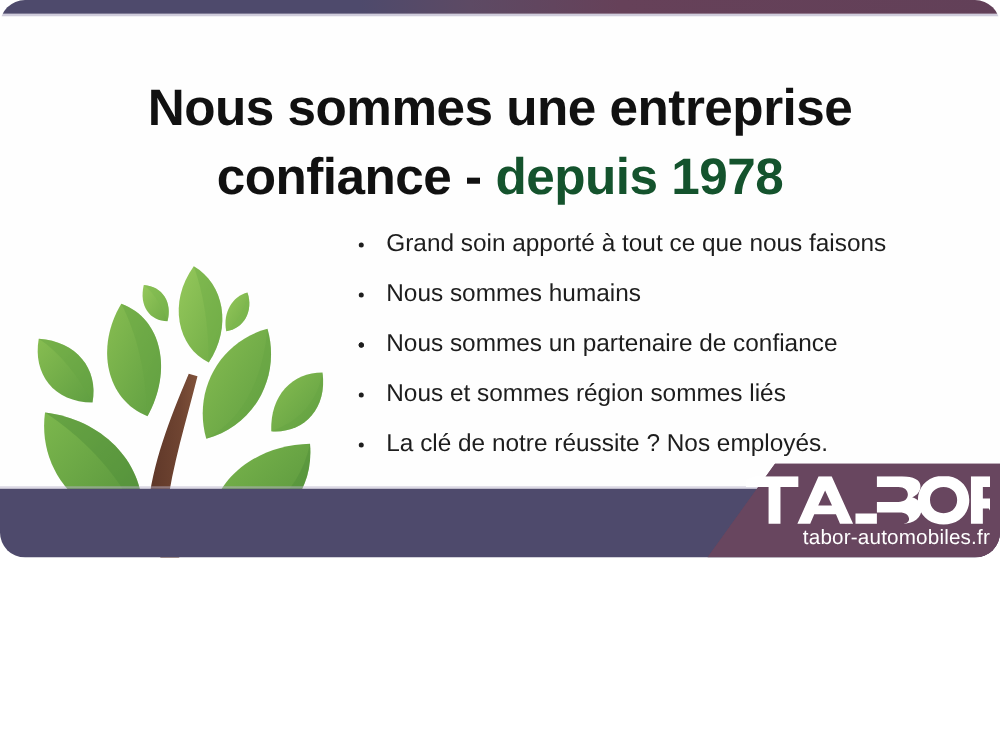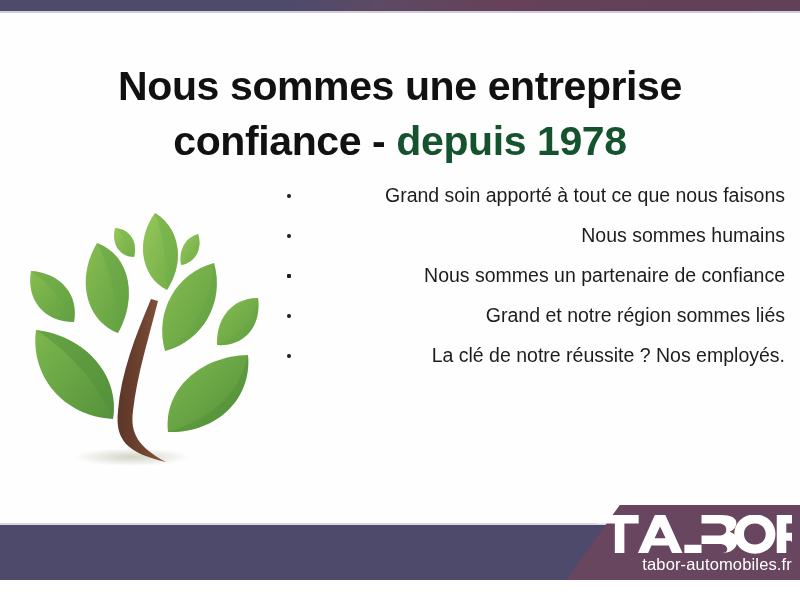--- a/index.html
+++ b/index.html
@@ -12,23 +12,24 @@
     height: 600px;
     overflow: hidden;
     background: #ffffff;
     font-family: "Liberation Sans", "DejaVu Sans", sans-serif;
     -webkit-font-smoothing: antialiased;
   }
 
   .slide {
     position: relative;
     width: 800px;
-    height: 580px;
+    height: 446px;
     background: #fefefe;
     overflow: hidden;
+    border-radius: 20px;
   }
 
   
   .top-bar {
     position: absolute;
     top: 0;
     left: 0;
     width: 800px;
     height: 11px;
     background: linear-gradient(90deg, #4e4a6c 0%, #4e4a6c 36%, #5d4a64 47%, #664159 62%, #624058 100%);
@@ -65,21 +66,20 @@
 
   
   .bullets {
     position: absolute;
     top: 186px;
     left: 285px;
     width: 500px;
     margin: 0;
     padding: 0;
     list-style: none;
-    text-align: right;
   }
   .bullets li {
     position: relative;
     font-size: 19.5px;
     line-height: 1.0;
     color: #1d1d1d;
     padding-left: 24px;
     margin-bottom: 20.5px;
     white-space: nowrap;
   }
@@ -240,21 +240,21 @@
     </li>
     <li>
       <span class="dot"></span>
     </li>
     <li>
       <span class="dot"></span>
       <span>Nous sommes un partenaire de confiance</span>
     </li>
     <li>
       <span class="dot"></span>
-      <span>Grand et notre région sommes liés</span>
+      <span>Nous et sommes région sommes liés</span>
     </li>
     <li>
       <span class="dot"></span>
       <span>La clé de notre réussite ? Nos employés.</span>
     </li>
   </ul>
 
   <div class="bottom-band-hairline"></div>
   <div class="bottom-band"></div>
 

